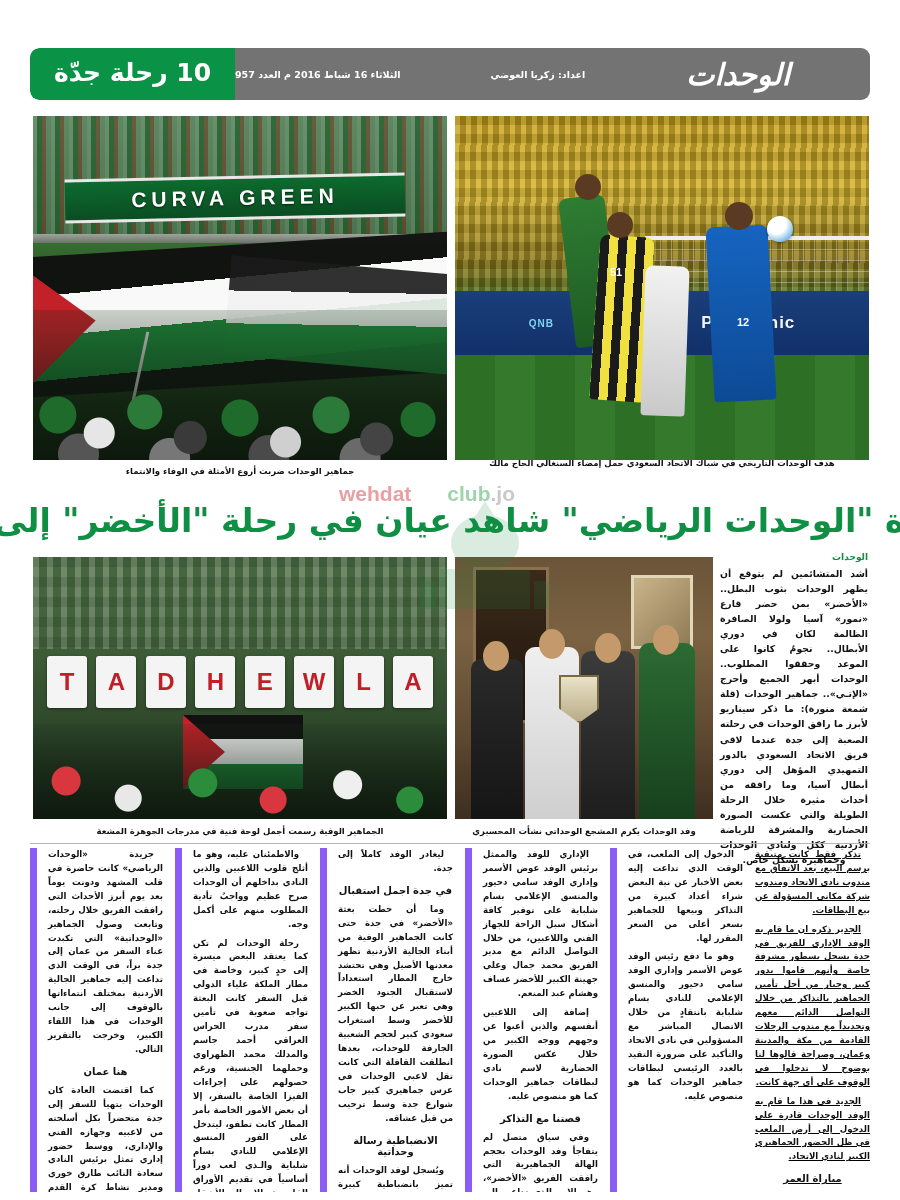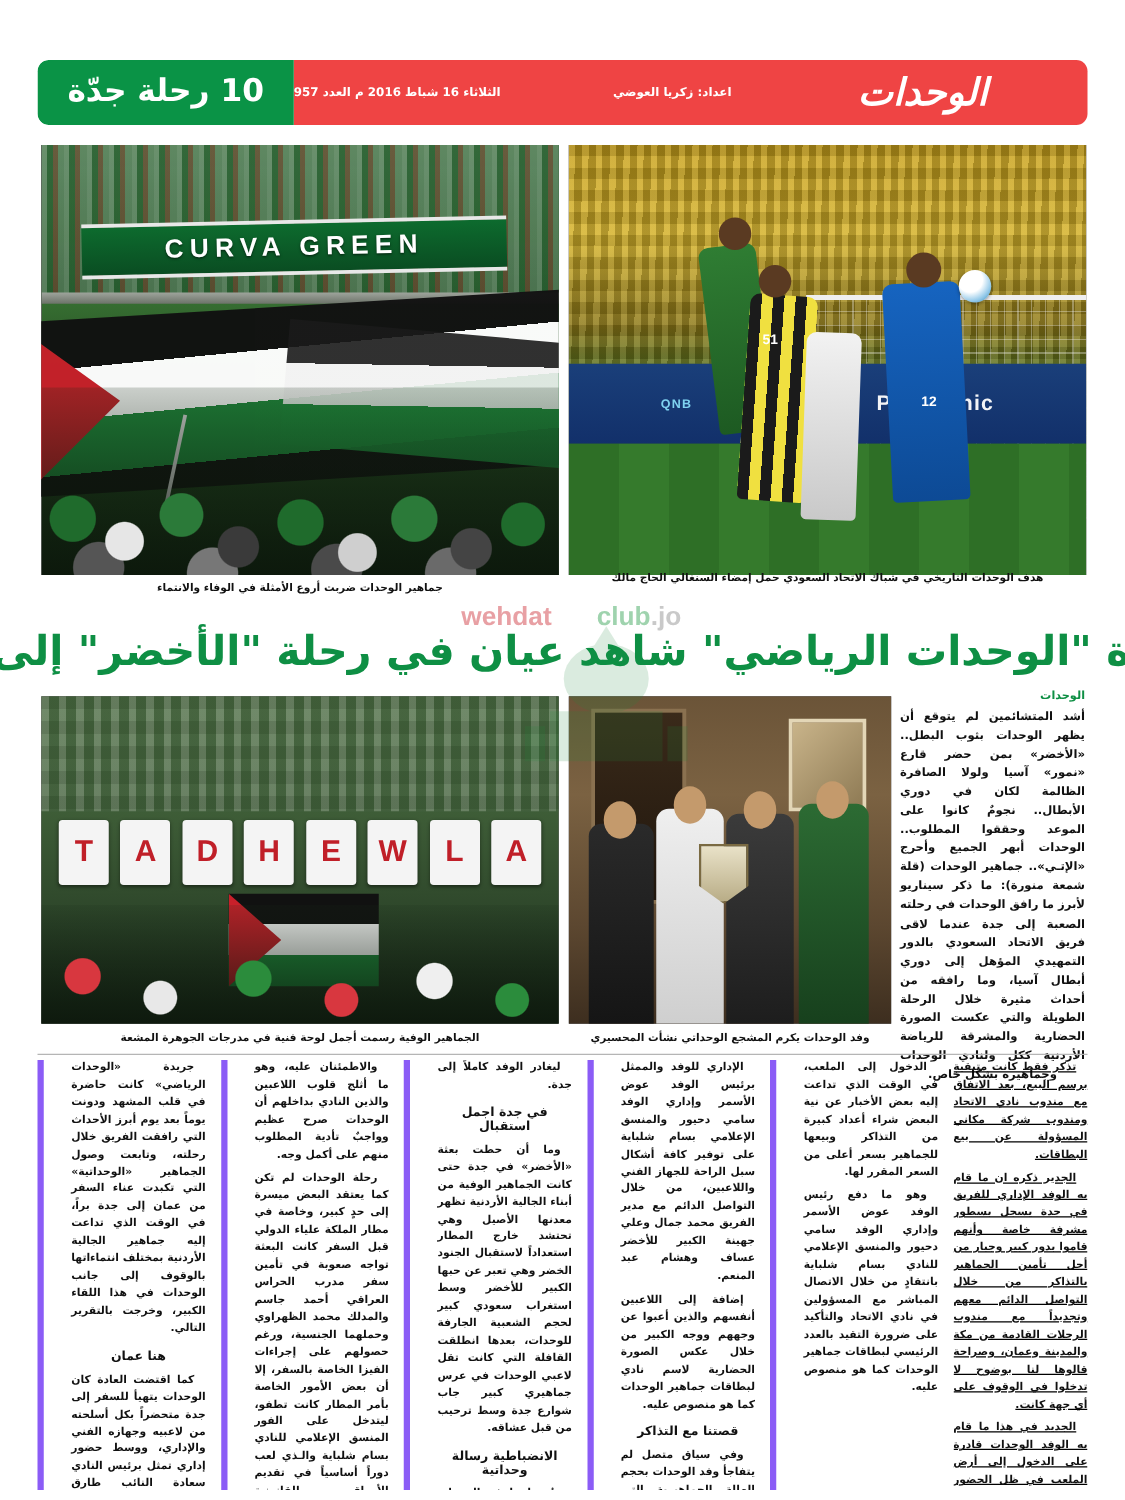--- a/index.html
+++ b/index.html
@@ -49,21 +49,21 @@
   }
   .masthead-issue-title {
     color: #ffffff;
     font-size: 25px;
     font-weight: bold;
     letter-spacing: -0.5px;
     direction: rtl;
     white-space: nowrap;
   }
   .masthead-red {
-    background: #ef4444;
+    background: #737373;
     flex: 1;
     border-radius: 0 9px 9px 0;
     display: flex;
     flex-direction: row-reverse;
     align-items: center;
     position: relative;
     margin-right: -12px;
     padding-right: 20px;
     box-sizing: border-box;
   }
@@ -304,21 +304,21 @@
   .pd-face{ position:absolute; border-radius:50%; background:#c49a6c;}
   .pd-shield{
     position:absolute; left:104px; top:118px; width:36px; height:44px;
     background:linear-gradient(180deg,#e9e2c8,#b9ad87);
     clip-path:polygon(0 0,100% 0,100% 70%,50% 100%,0 70%);
     border:2px solid #7a6a42;
   }
 
   
   .watermark{
-    position:absolute; left:342px; top:480px; width:230px; height:28px;
+    position:absolute; left:312px; top:480px; width:230px; height:28px;
     display:flex; align-items:center; justify-content:center;
     font-size:21px; font-weight:bold; letter-spacing:0px;
     direction:ltr; pointer-events:none; z-index:9;
     font-family:"Liberation Sans", sans-serif;
   }
   .wm-a{ color:#e8a0a4; }
   .wm-b{ color:#9fd3ae;margin-left:36px; }
   .wm-c{ color:#c9c9c9; }
 
   .dome-wm{
@@ -356,22 +356,22 @@
   }
 
   
   .cols{
     position:absolute;
     left:30px; right:30px; top:848px; bottom:8px;
     display:flex; flex-direction: row-reverse; gap:12px;
   }
   .col{
     flex:1 1 0; direction:rtl; overflow:hidden;
-    border-left:5px solid #8b5cf6;
-    padding-left:22px;
+    border-left:7px solid #8b5cf6;
+    padding-left:11px;
   }
   .col:last-child{ border-left:none; padding-left:0;text-decoration:underline; }
   .col p{
     margin:0 0 5px 0;
     font-size:8.6px; line-height:1.62; color:#111; font-weight:bold;
     text-align:justify; text-indent:9px;
   }
   .col h3{
     margin:9px 0 7px 0;
     font-size:10px; font-weight:bold; color:#111;

